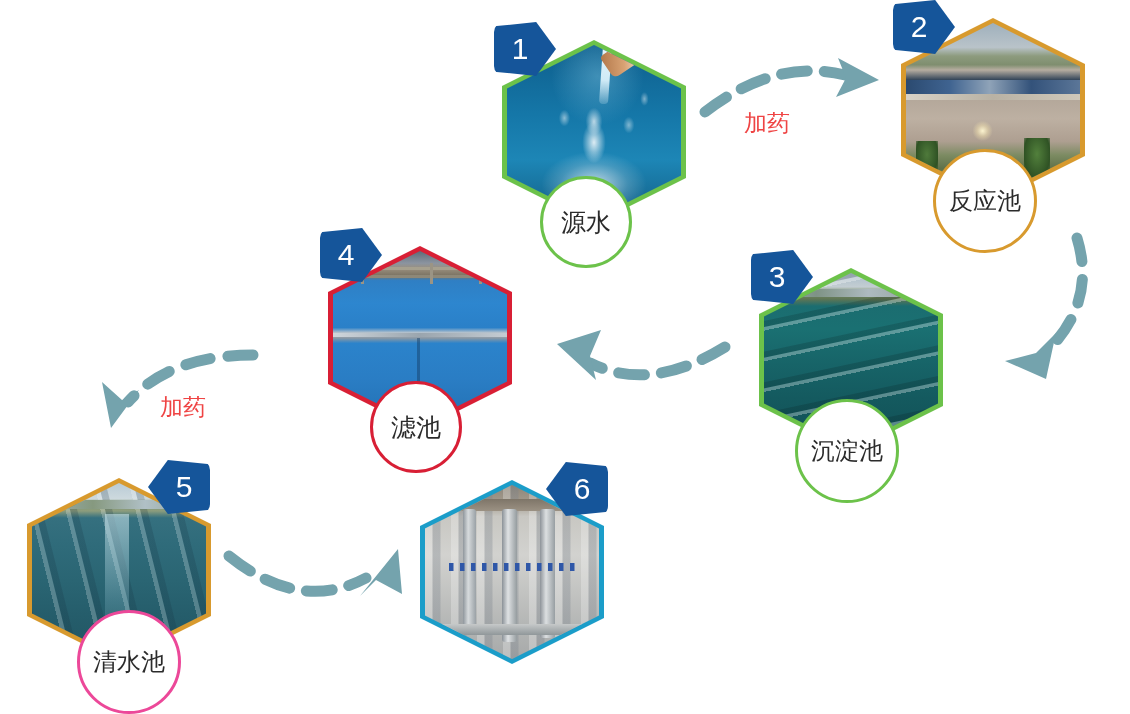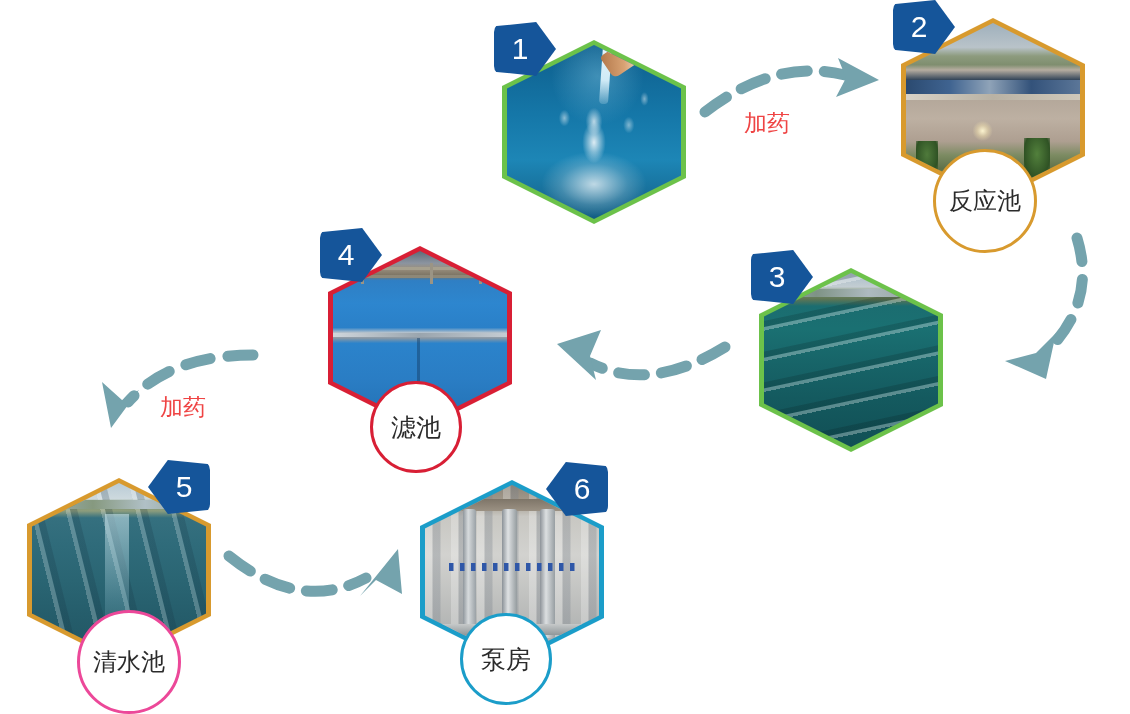--- a/index.html
+++ b/index.html
@@ -178,20 +178,23 @@
                     border-radius:4px; transform:rotate(4deg);"></div>
 
         <div style="position:absolute; left:55%; top:-2%; width:46px; height:26px;
                     background:linear-gradient(120deg,#b2774a 0%, #d8a273 45%, #f0e2cf 80%);
                     border-radius:4px 14px 10px 6px; transform:rotate(-34deg);"></div>
       </div>
     </div>
     <div class="badge" style="left:0px; top:0px;">
       <span class="badge-num">1</span>
     </div>
+    <div class="label-circle" style="left:46px; top:154px; border:3px solid #6cc24a;">
+      <span class="label-text">源水</span>
+    </div>
   </div>
 
   <div class="node" style="left:893px; top:0px;">
     <div class="hex-wrap" style="left:8px; top:18px;">
       <div class="hex-border" style="background:#d89a2e;"></div>
       <div class="hex-photo" style="background:
              radial-gradient(circle 13px at 44% 62%, rgba(255,247,210,0.95) 0%, rgba(255,238,180,0.4) 42%, rgba(255,230,170,0) 78%),
              linear-gradient(180deg,
                #9fb0bc 0%, #b9c3c9 14%,
                #8d9b7e 19%, #7f8e6f 24%,
@@ -234,20 +237,23 @@
                #7a8f6b 11%, #5f7554 15%,
                #1b6d70 19%,
                #1a7072 32%, #176468 52%,
                #145a5f 72%, #114f55 100%);">
         <div style="position:absolute; left:0; top:9%; width:100%; height:5%;
                     background:linear-gradient(90deg,#9fb2bd 0%, #7e9385 30%, #aebac0 60%, #8a9c90 100%);"></div>
       </div>
     </div>
     <div class="badge" style="left:0px; top:0px;">
       <span class="badge-num">3</span>
+    </div>
+    <div class="label-circle w3" style="left:44px; top:149px; border:3px solid #6cc24a;">
+      <span class="label-text">沉淀池</span>
     </div>
   </div>
 
   <div class="node" style="left:320px; top:228px;">
     <div class="hex-wrap" style="left:8px; top:18px;">
       <div class="hex-border" style="background:#d81f35;"></div>
       <div class="hex-photo" style="background:
              linear-gradient(180deg,
                #5d6b78 0%, #8b94a0 7%,
                #9a8f7e 10%, #7c7464 14%,
@@ -342,18 +348,15 @@
                     background:repeating-linear-gradient(90deg,#2f57a8 0px,#2f57a8 4px,rgba(0,0,0,0) 5px,rgba(0,0,0,0) 11px);"></div>
 
         <div style="position:absolute; left:0; top:80%; width:100%; height:11px;
                     background:linear-gradient(180deg,#c6c9c9 0%, #90979a 100%);
                     border-radius:5px;"></div>
       </div>
     </div>
     <div class="badge flip" style="left:128px; top:0px;">
       <span class="badge-num">6</span>
     </div>
-    <div class="label-circle" style="left:42px; top:151px; border:3px solid #1b9dc9;">
-      <span class="label-text">泵房</span>
-    </div>
   </div>
 
 </div>
 
 </body></html>

